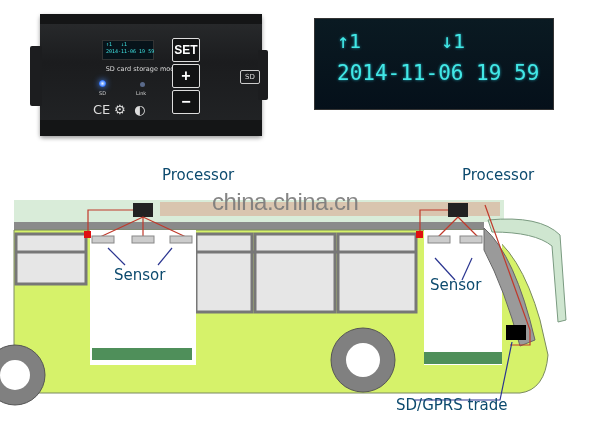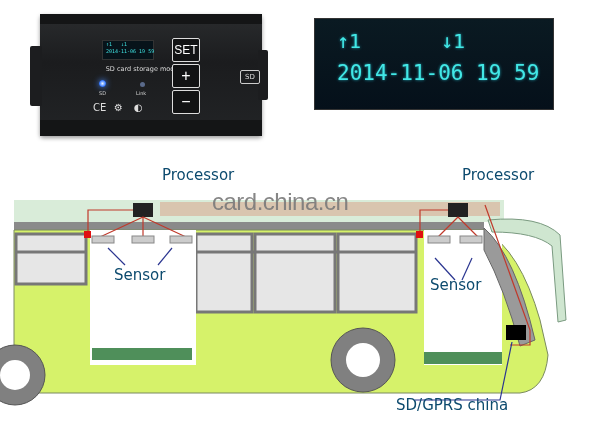--- a/index.html
+++ b/index.html
@@ -10,22 +10,22 @@
   .device .bracket{left:-10px;top:32px;width:12px;height:60px;background:#1c1d1f;border-radius:2px;}
   .device .bracket-r{left:218px;top:36px;width:10px;height:50px;background:#1c1d1f;border-radius:2px;}
   .device .topband{left:0;top:0;width:222px;height:10px;background:#141516;}
   .device .botband{left:0;top:106px;width:222px;height:16px;background:#141516;}
   .lcd{left:62px;top:26px;width:50px;height:18px;background:#07131a;border:1px solid #333;}
   .lcd span{display:block;color:#3fe0e0;font-family:"DejaVu Sans Mono",monospace;font-size:5px;line-height:7px;padding-left:3px;white-space:pre;}
   .devlabel{left:50px;top:51px;width:110px;color:#d8d8d8;font-size:6.5px;text-align:center;}
   .led-sd{left:99px;top:77px;width:7px;height:7px;border-radius:50%;background:radial-gradient(#e8f2ff,#3a7dff 60%,#1a3d9e);box-shadow:0 0 6px #4a8cff;}
   .led-link{left:137px;top:78px;width:5px;height:5px;border-radius:50%;background:#5a6a8a;}
   .ledlbl{color:#cfcfcf;font-size:5px;}
-  .cert{color:#ddd;font-size:10px;}
-  .btn{width:26px;height:22px;border:1.5px solid #ddd;border-radius:2px;background:#121314;color:#fff;font-weight:normal;display:flex;align-items:center;justify-content:center;font-family:"Liberation Sans",sans-serif;}
+  .cert{color:#ddd;font-size:13px;}
+  .btn{width:26px;height:22px;border:1.5px solid #ddd;border-radius:2px;background:#121314;color:#fff;font-weight:bold;display:flex;align-items:center;justify-content:center;font-family:"Liberation Sans",sans-serif;}
   .sdlogo{left:240px;top:70px;width:18px;height:12px;border:1px solid #ccc;border-radius:2px;color:#ddd;font-size:7px;display:flex;align-items:center;justify-content:center;}
   
   .biglcd{left:314px;top:18px;width:238px;height:90px;background:linear-gradient(#0a1a22,#05101a);border:1px solid #333;}
   .biglcd .row{color:#42e8e6;font-family:"DejaVu Sans Mono",monospace;text-shadow:0 0 3px #2ab;white-space:pre;position:absolute;}
   
   .lbl{color:#0c4a6e;font-family:"DejaVu Sans",sans-serif;}
   .watermark{left:212px;top:188px;color:#7a7a7a;font-size:24px;font-family:"Liberation Sans",sans-serif;letter-spacing:-.5px;opacity:.9;}
 </style>
 </head>
 <body>
@@ -115,18 +115,18 @@
     <line x1="108" y1="248" x2="125" y2="265"></line>
     <line x1="172" y1="248" x2="158" y2="265"></line>
     <line x1="435" y1="258" x2="455" y2="280"></line>
     <line x1="472" y1="258" x2="462" y2="280"></line>
   </g>
 
   <rect x="506" y="325" width="20" height="15" fill="#000"></rect>
   <path d="M512 342 L500 400 L415 400" stroke="#2a3590" stroke-width="1.2" fill="none"></path>
 </svg>
 
-<div class="abs watermark">card.china.cn</div>
+<div class="abs watermark">china.china.cn</div>
 <div class="abs lbl" style="left:162px;top:166px;font-size:15px;">Processor</div>
 <div class="abs lbl" style="left:462px;top:166px;font-size:15px;">Processor</div>
 <div class="abs lbl" style="left:114px;top:266px;font-size:15px;">Sensor</div>
 <div class="abs lbl" style="left:430px;top:276px;font-size:15px;">Sensor</div>
-<div class="abs lbl" style="left:396px;top:396px;font-size:15px;">SD/GPRS china</div>
+<div class="abs lbl" style="left:396px;top:396px;font-size:15px;">SD/GPRS trade</div>
 
 </body></html>

